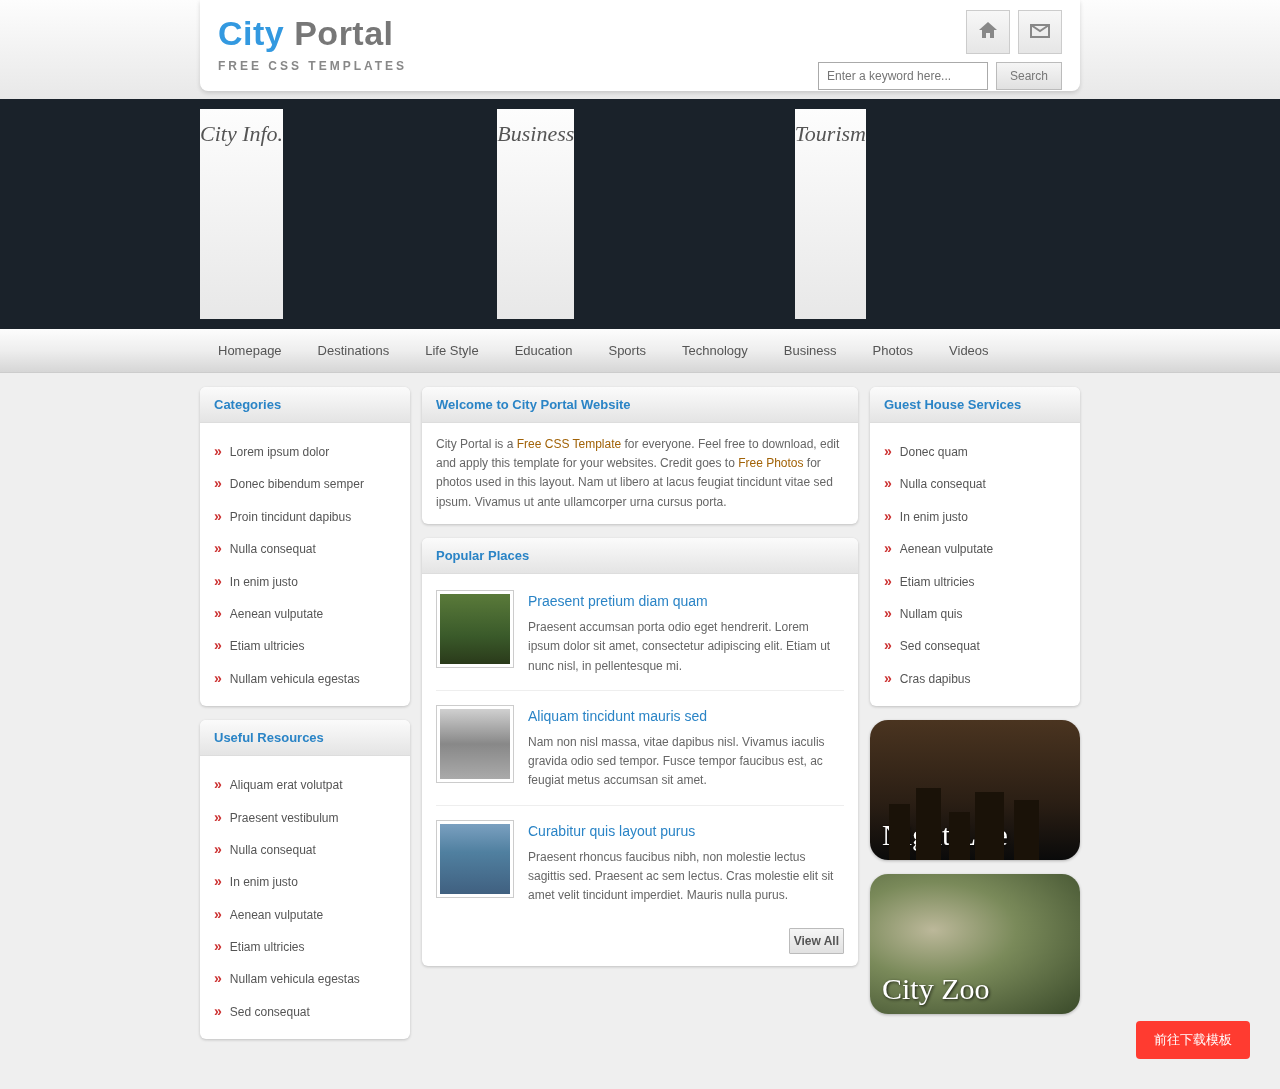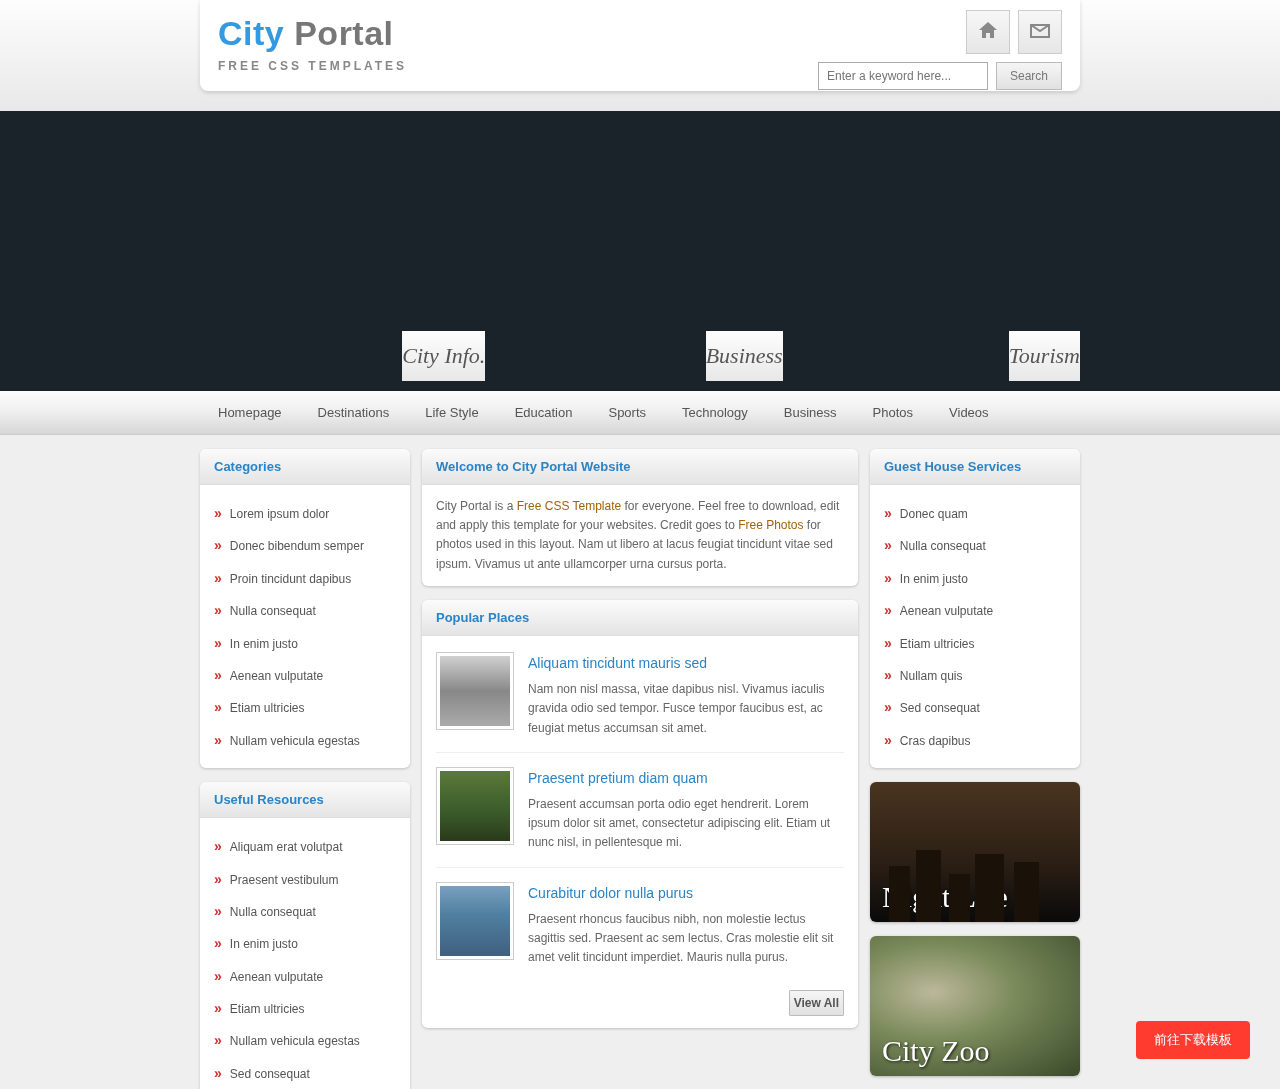--- a/index.html
+++ b/index.html
@@ -1,32 +1,32 @@
 <!DOCTYPE html>
 <html><head>
 <meta charset="utf-8">
 <style>
 * { margin: 0; padding: 0; box-sizing: border-box; }
 body { font-family: Arial, sans-serif; font-size: 13px; color: #333; background: #efefef; }
 .page { width: 1280px; margin: 0 auto; }
-.top-bg { background: linear-gradient(#fdfdfd, #e8e8e8); padding-bottom: 20px; }
+.top-bg { background: linear-gradient(#fdfdfd, #e8e8e8); padding-bottom: 8px; }
 .header-wrap { width: 880px; margin: 0 auto; background: #fff; border-radius: 0 0 8px 8px; padding: 14px 18px 18px 18px; box-shadow: 0 2px 4px rgba(0,0,0,0.15); position: relative; }
 .logo-title { font-size: 34px; font-weight: bold; letter-spacing: 0.5px; }
 .logo-city { color: #3399e0; }
 .logo-portal { color: #777; }
 .logo-sub { font-size: 12px; color: #888; letter-spacing: 3px; margin-top: 6px; font-weight: bold; }
 .header-icons { position: absolute; top: 10px; right: 18px; display: flex; gap: 8px; }
 .hicon { width: 44px; height: 44px; border: 1px solid #ccc; background: linear-gradient(#f7f7f7,#e6e6e6); display: flex; align-items: center; justify-content: center; cursor: pointer; }
 .hicon svg { width: 24px; height: 24px; fill: #888; }
 .search-row { position: absolute; top: 62px; right: 18px; display: flex; gap: 8px; }
 .search-input { width: 170px; height: 28px; border: 1px solid #aaa; padding: 0 8px; font-size: 12px; color: #666; }
 .search-btn { width: 66px; height: 28px; border: 1px solid #bbb; background: linear-gradient(#f5f5f5,#e1e1e1); color: #777; font-size: 12px; cursor: pointer; }
 .hero { background: #1a222a; padding: 10px 0 10px 0; }
 .hero-inner { width: 880px; margin: 0 auto; display: flex; gap: 12px; }
-.hero-card { flex: 1; display: flex; flex-direction: column; align-items: flex-end; }
+.hero-card { flex: 1; display: flex; flex-direction: row; }
 .hero-img { height: 210px; background: linear-gradient(to bottom, #4a3420 0%, #6b4e35 40%, #2d2418 100%); position: relative; overflow: hidden; }
 .skyline { position: absolute; bottom: 0; left: 0; right: 0; height: 120px; }
 .skyline::before { content: ""; position: absolute; bottom: 0; left: 0; right: 0; height: 120px;
  background:
   linear-gradient(#0a0804,#0a0804) 5% 100%/8% 60% no-repeat,
   linear-gradient(#0a0804,#0a0804) 15% 100%/10% 90% no-repeat,
   linear-gradient(#0a0804,#0a0804) 28% 100%/9% 75% no-repeat,
   linear-gradient(#0a0804,#0a0804) 40% 100%/7% 55% no-repeat,
   linear-gradient(#0a0804,#0a0804) 50% 100%/12% 85% no-repeat,
   linear-gradient(#0a0804,#0a0804) 65% 100%/10% 70% no-repeat,
@@ -53,21 +53,21 @@
 .place { display: flex; gap: 14px; padding: 14px 0; border-top: 1px solid #eee; }
 .place:first-child { border-top: none; padding-top: 4px; }
 .thumb { width: 78px; height: 78px; border: 1px solid #ccc; padding: 3px; flex-shrink: 0; }
 .thumb-inner { width: 100%; height: 100%; }
 .t1 { background: linear-gradient(#5a7a3a 0%, #3a5a2a 60%, #2a3a1a 100%); }
 .t2 { background: linear-gradient(#d0d0d0 0%, #888 50%, #aaa 100%); }
 .t3 { background: linear-gradient(#7aa0c0 0%, #5080a0 40%, #406080 100%); }
 .place-title { color: #2a84c6; font-size: 14px; margin-bottom: 6px; cursor: pointer; }
 .place-text { color: #666; font-size: 12px; line-height: 1.6; }
 .viewall { float: right; margin: 8px 0 0 0; padding: 5px 4px; border: 1px solid #bbb; background: linear-gradient(#f5f5f5,#e1e1e1); color: #555; font-size: 12px; font-weight: bold; border-radius: 1px; cursor: pointer; }
-.promo { height: 140px; border-radius: 6px; position: relative; overflow: hidden; box-shadow: 0 1px 3px rgba(0,0,0,0.25); cursor: pointer; text-align: center; }
+.promo { height: 140px; border-radius: 18px; position: relative; overflow: hidden; box-shadow: 0 1px 3px rgba(0,0,0,0.25); cursor: pointer; text-align: center; }
 .promo-label { position: absolute; bottom: 8px; left: 12px; color: #fff; font-size: 30px; font-family: Georgia, serif; text-shadow: 1px 1px 3px rgba(0,0,0,0.8); }
 .promo1 { background: linear-gradient(#4a3420 0%, #2a1e14 60%, #0a0a0a 100%); }
 .promo1::after { content:""; position:absolute; bottom:0; left:0; right:0; height:80px;
  background:
   linear-gradient(#1a1208,#1a1208) 10% 100%/10% 70% no-repeat,
   linear-gradient(#1a1208,#1a1208) 25% 100%/12% 90% no-repeat,
   linear-gradient(#1a1208,#1a1208) 42% 100%/10% 60% no-repeat,
   linear-gradient(#1a1208,#1a1208) 58% 100%/14% 85% no-repeat,
   linear-gradient(#1a1208,#1a1208) 78% 100%/12% 75% no-repeat; }
 .promo2 { background: radial-gradient(ellipse at 30% 40%, #bcb89a 0%, #7a8a5a 40%, #3a4a2a 100%); }
@@ -185,42 +185,42 @@
       <div class="panel-body">
         <span>City Portal is a </span><span class="link-blue">Free CSS Template</span><span> for everyone. Feel free to download, edit and apply this template for your websites. Credit goes to </span><span class="link-blue">Free Photos</span><span> for photos used in this layout. Nam ut libero at lacus feugiat tincidunt vitae sed ipsum. Vivamus ut ante ullamcorper urna cursus porta.</span>
       </div>
     </div>
 
     <div class="panel">
       <div class="panel-h">Popular Places</div>
       <div class="panel-body">
         <div class="place">
           <div class="thumb">
+                <div class="thumb-inner t1"></div>
+              </div>
+          <div>
+            <div class="place-title">Praesent pretium diam quam</div>
+            <div class="place-text">Praesent accumsan porta odio eget hendrerit. Lorem ipsum dolor sit amet, consectetur adipiscing elit. Etiam ut nunc nisl, in pellentesque mi.</div>
+          </div>
+        </div>
+        <div class="place">
+          <div class="thumb">
                 <div class="thumb-inner t2"></div>
               </div>
           <div>
             <div class="place-title">Aliquam tincidunt mauris sed</div>
             <div class="place-text">Nam non nisl massa, vitae dapibus nisl. Vivamus iaculis gravida odio sed tempor. Fusce tempor faucibus est, ac feugiat metus accumsan sit amet.</div>
           </div>
         </div>
         <div class="place">
           <div class="thumb">
-                <div class="thumb-inner t1"></div>
-              </div>
-          <div>
-            <div class="place-title">Praesent pretium diam quam</div>
-            <div class="place-text">Praesent accumsan porta odio eget hendrerit. Lorem ipsum dolor sit amet, consectetur adipiscing elit. Etiam ut nunc nisl, in pellentesque mi.</div>
-          </div>
-        </div>
-        <div class="place">
-          <div class="thumb">
                 <div class="thumb-inner t3"></div>
               </div>
           <div>
-            <div class="place-title">Curabitur dolor nulla purus</div>
+            <div class="place-title">Curabitur quis layout purus</div>
             <div class="place-text">Praesent rhoncus faucibus nibh, non molestie lectus sagittis sed. Praesent ac sem lectus. Cras molestie elit sit amet velit tincidunt imperdiet. Mauris nulla purus.</div>
           </div>
         </div>
         <div style="overflow:hidden;">
           <button class="viewall">View All</button>
         </div>
       </div>
     </div>
   </div>
 

